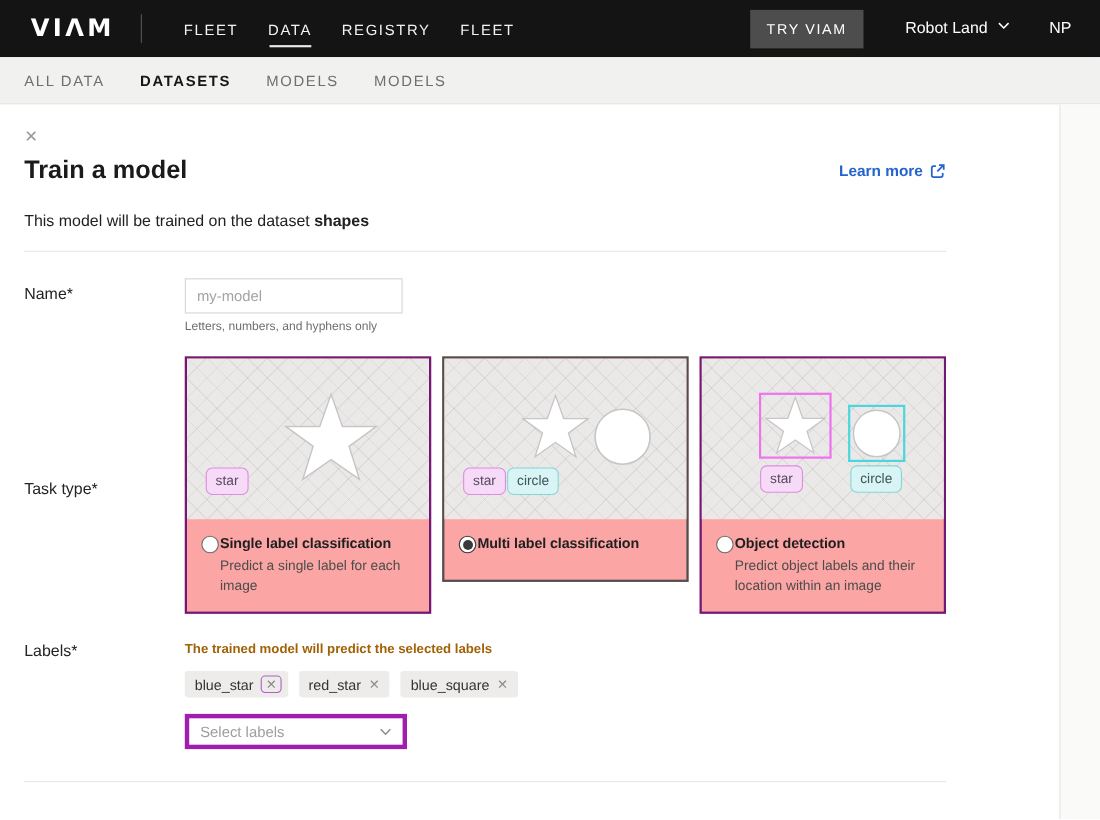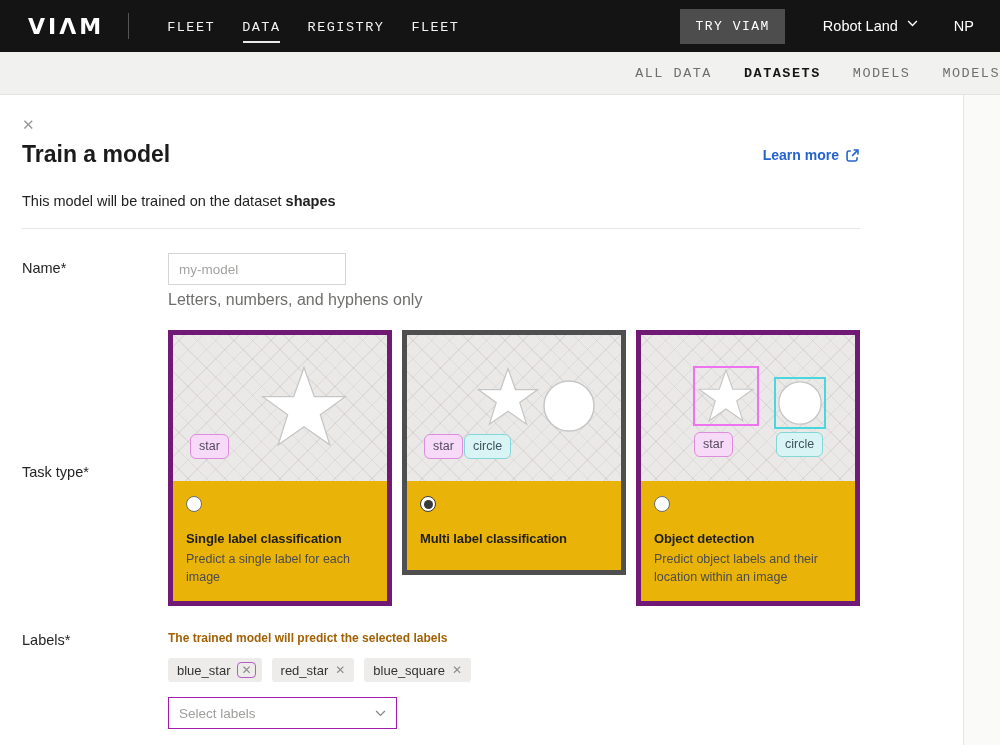--- a/index.html
+++ b/index.html
@@ -2,21 +2,21 @@
 <html><head>
 <meta charset="utf-8">
 <style>
   * { box-sizing: border-box; }
   html,body { margin:0; padding:0; }
   body {
     width:1000px; height:745px; overflow:hidden;
     font-family:"Liberation Sans", sans-serif;
     background:#ffffff; color:#222;
   }
-  .mono { font-family:Liberation Mono, monospace;justify-content:flex-end; }
+  .mono { font-family:Liberation Sans, sans-serif; }
 
   
   .topnav {
     height:52px; background:#141414; display:flex; align-items:center;
     padding:0 18px 0 28px;
   }
   .logo {
     color:#fff; font-size:22px; font-weight:bold; letter-spacing:3px;
     font-family:"DejaVu Sans", sans-serif; cursor:pointer;
   }
@@ -69,39 +69,39 @@
   .subtitle { margin-top:25px; font-size:14.5px; color:#222; }
   .divider { height:1px; background:#e7e7e5; margin-top:19px; }
 
   .form-row { display:flex; align-items:flex-start; }
   .form-label { flex:0 0 146px; font-size:14.5px; color:#242424; padding-top:7px; }
   .row-name { margin-top:24px; }
   .row-task { margin-top:21px;align-items:center; }
   .row-labels { margin-top:19px; }
 
   .text-input {
-    width:178px; height:32px; border:1px solid #d5d5d3; background:#fff;
+    width:198px; height:32px; border:1px solid #d5d5d3; background:#fff;
     padding:0 10px; font-size:13.5px; font-family:"Liberation Sans",sans-serif;
     color:#333; outline:none;
   }
   .text-input::placeholder { color:#a3a3a1; }
-  .field-helper { font-size:16px; color:#6e6e6c; margin-top:6px; }
+  .field-helper { font-size:11px; color:#6e6e6c; margin-top:6px; }
 
   
   .cards { display:flex; gap:10px; flex:1; align-items:flex-start; }
-  .card { flex:1; border:5px solid #701a75; background:#eab308; cursor:pointer; }
+  .card { flex:1; border:2px solid #701a75; background:#fca5a5; cursor:pointer; }
   .card.selected { border-color:#4f4f4f; }
   .card-image {
     height:146px; position:relative; overflow:hidden;
     background-color:#ebe9e8;
     background-image:
       repeating-linear-gradient(45deg,  transparent 0 12px, rgba(110,100,100,0.10) 12px 13px),
       repeating-linear-gradient(-45deg, transparent 0 12px, rgba(110,100,100,0.10) 12px 13px);
   }
-  .card-body { display:flex; gap:19px; padding:14px 13px 15px;flex-direction:column; }
+  .card-body { display:flex; gap:1px; padding:14px 13px 15px; }
   .card.selected .card-body { padding-bottom:24px; }
   .radio {
     width:16px; height:16px; border-radius:50%; background:#fff;
     border:1.5px solid #6d6d6d; flex:none; margin-top:1px; position:relative; cursor:pointer;
   }
   .radio.checked { border-color:#3a3a3a; }
   .radio.checked::after {
     content:""; position:absolute; left:2.5px; top:2.5px; right:2.5px; bottom:2.5px;
     border-radius:50%; background:#3a3a3a;
   }
@@ -124,21 +124,21 @@
   .chips { display:flex; gap:10px; margin-top:13px; }
   .chip {
     background:#edecea; border-radius:3px; padding:4px 9px;
     display:flex; align-items:center; gap:7px; font-size:13px; color:#333;
   }
   .chip-x { color:#8c8c8a; font-size:12px; line-height:1; cursor:pointer; }
   .chip-x.focused {
     border:1.5px solid #b25fc4; border-radius:4px; padding:1px 3px; margin-right:-3px;
   }
   .select-box {
-    margin-top:15px; width:229px; height:32px; border:1px solid #a21caf;
+    margin-top:15px; width:202px; height:32px; border:4px solid #a21caf;
     background:#fff; display:flex; align-items:center; justify-content:space-between;
     padding:0 10px; font-size:13.5px; color:#9e9e9c; cursor:pointer;
   }
   .select-box svg { color:#8a8a88; }
 
   .divider2 { height:1px; background:#e7e7e5; margin-top:29px; }
 </style>
 </head>
 <body>
 

